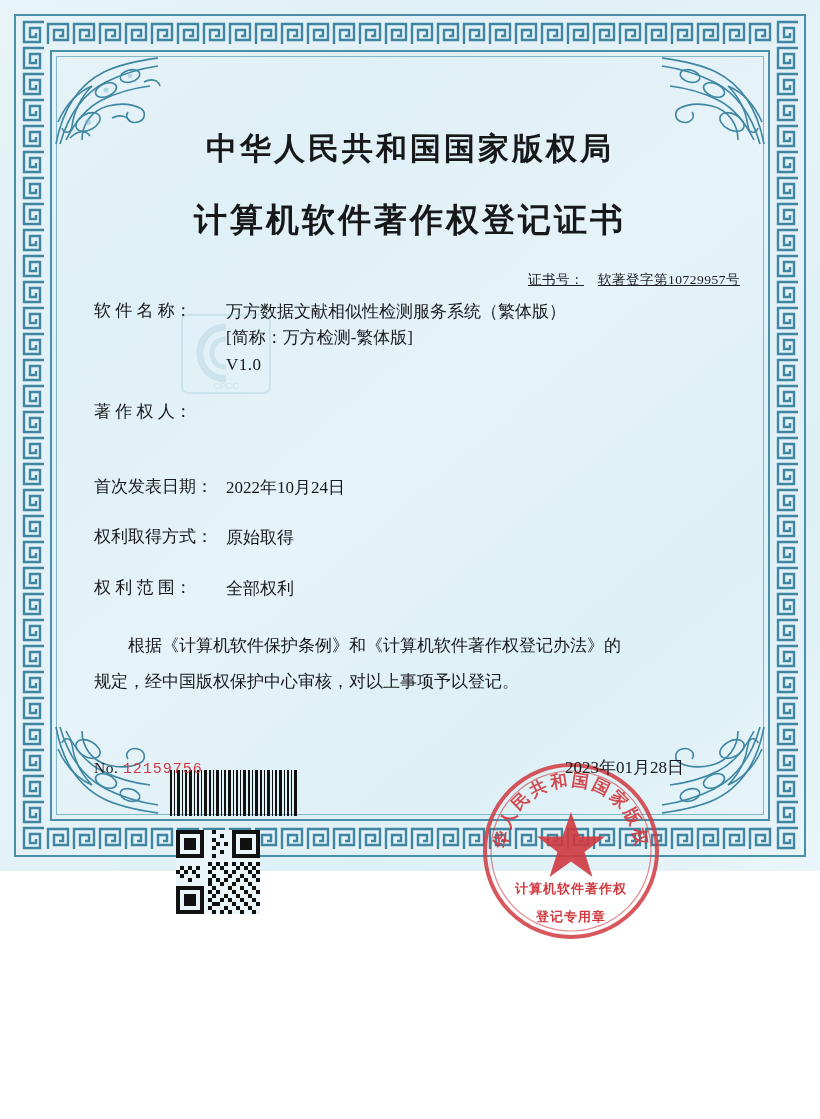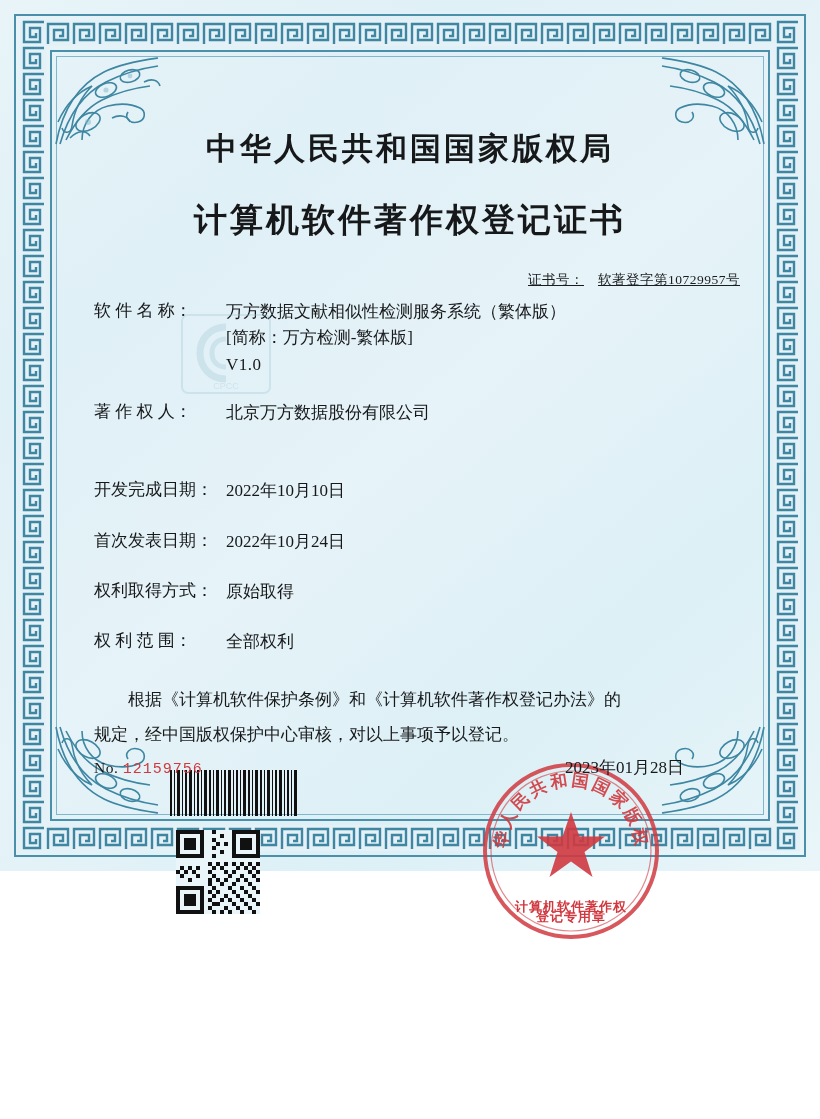--- a/index.html
+++ b/index.html
@@ -183,21 +183,21 @@
   }
   .seal-text-top, .seal-text-bot {
     position: absolute;
     width: 100%;
     text-align: center;
     font-size: 13px;
     font-weight: bold;
     color: #d0393f;
     letter-spacing: 1px;
   }
-  .seal-text-bot { bottom: 26px; }
+  .seal-text-bot { bottom: 44px; }
   .seal-text-bot2 { bottom: 16px; }
 
   .footer {
     position: absolute;
     left: 24px;
     right: 14px;
     bottom: 22px;
     display: flex;
     justify-content: space-between;
     align-items: baseline;
@@ -363,29 +363,24 @@
           <div>万方数据文献相似性检测服务系统（繁体版）</div>
           <div>[简称：万方检测-繁体版]</div>
           <div class="mono">V1.0</div>
         </div>
       </div>
     </div>
 
     <div class="fields block-owner">
       <div class="field-row">
         <div class="field-label">著 作 权 人：</div>
-        <div class="field-value">北京万方数据股份有限公司</div>
       </div>
     </div>
 
     <div class="dates">
-      <div class="field-row">
-        <div class="field-label">开发完成日期：</div>
-        <div class="field-value">2022年10月10日</div>
-      </div>
       <div class="field-row">
         <div class="field-label">首次发表日期：</div>
         <div class="field-value">2022年10月24日</div>
       </div>
       <div class="field-row">
         <div class="field-label">权利取得方式：</div>
         <div class="field-value">原始取得</div>
       </div>
       <div class="field-row">
         <div class="field-label">权 利 范 围：</div>

